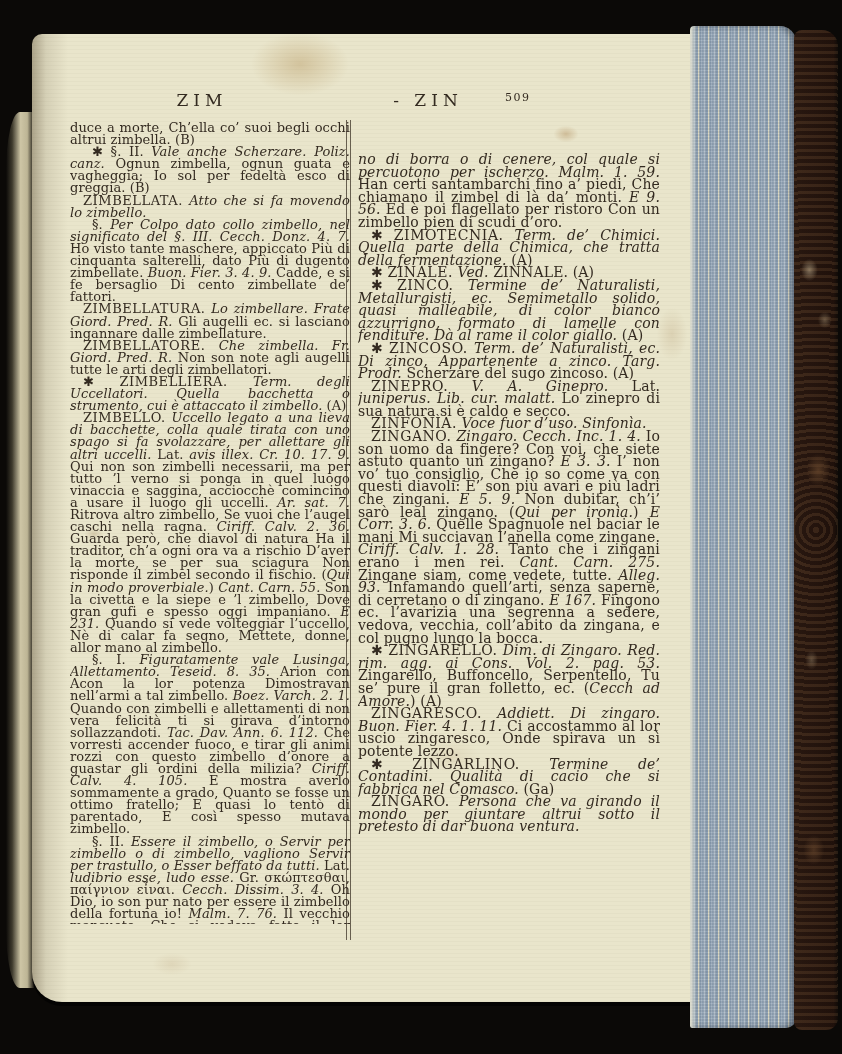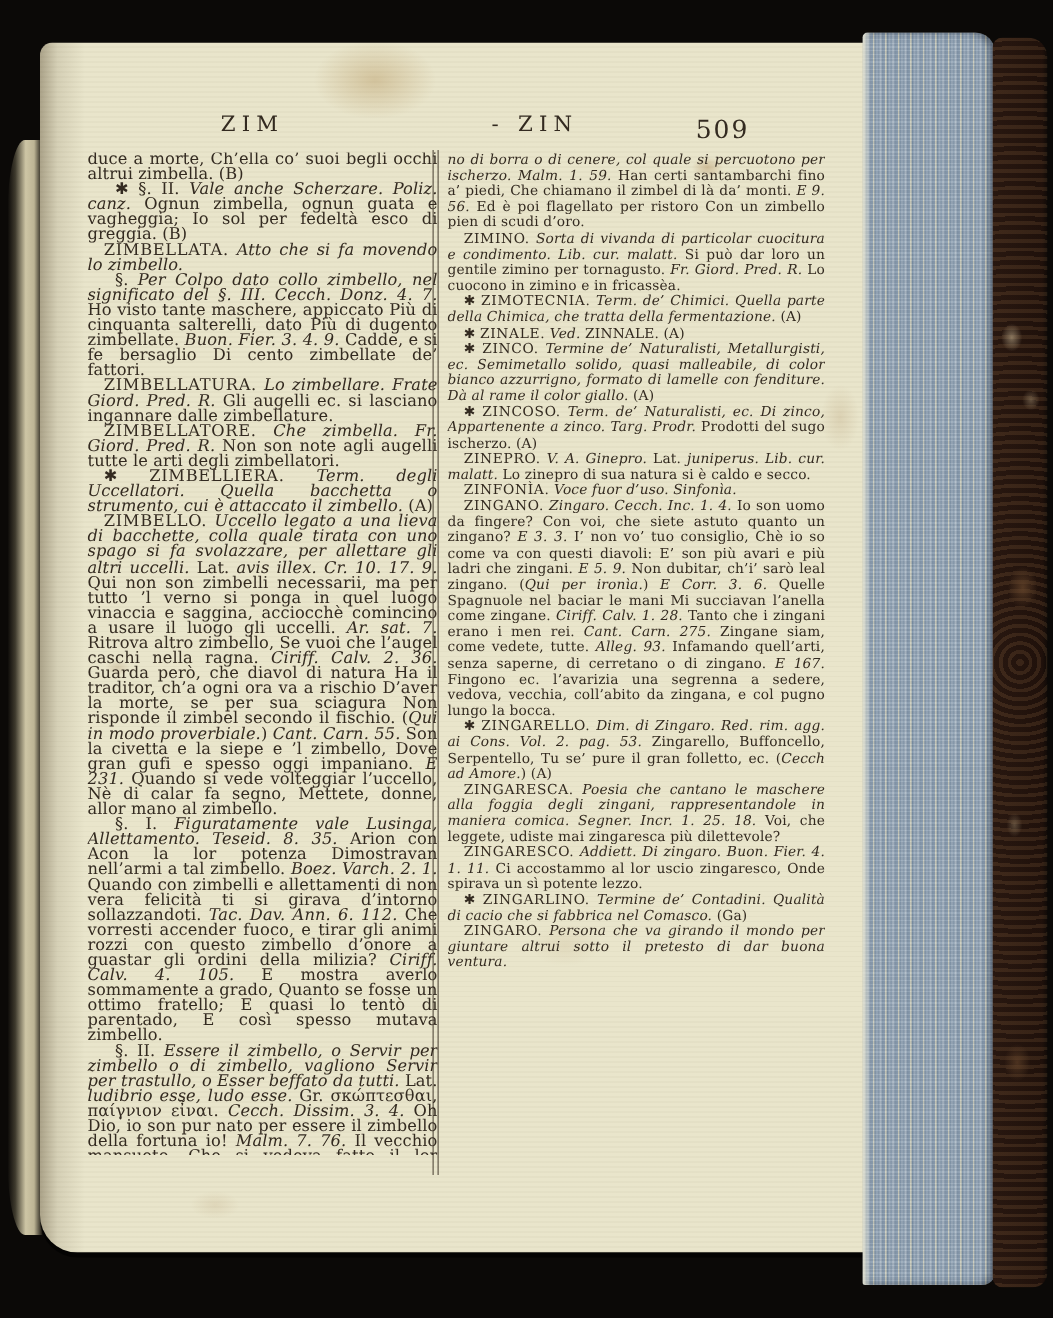--- a/index.html
+++ b/index.html
@@ -27,29 +27,29 @@
       linear-gradient(90deg, rgba(70,55,30,.38) 0px, rgba(70,55,30,.12) 14px, rgba(70,55,30,0) 36px),
       repeating-linear-gradient(0deg, rgba(120,110,80,.045) 0 1px, rgba(0,0,0,0) 1px 4px),
       linear-gradient(0deg, var(--page,#e9e5cb), var(--page,#e9e5cb));
     border-radius:10px 3px 4px 30px;
     box-shadow:0 4px 0 rgba(0,0,0,.6);
     color:var(--ink,#332a20);
   }
   .running-title{position:absolute;top:56px;font-size:17px;letter-spacing:5px;text-align:center;color:var(--ink,#332a20);}
   .rt-left{left:100px;width:140px;}
   .rt-right{left:326px;width:140px;}
-  .page-num{position:absolute;top:57px;left:506px;width:80px;font-size:20px;letter-spacing:1.5px;text-align:center;color:var(--ink,#332a20);}
+  .page-num{position:absolute;top:57px;left:473px;width:80px;font-size:11px;letter-spacing:1.5px;text-align:left;color:var(--ink,#332a20);}
   .divider{
     position:absolute;left:314px;top:86px;height:820px;width:3px;
     border-left:1px solid rgba(52,43,30,.72);
     border-right:1px solid rgba(52,43,30,.72);
   }
   .col{position:absolute;top:88px;text-align:justify;overflow:hidden;}
   .col-left{left:38px;width:280px;height:802px;font-size:13px;line-height:12.1px;letter-spacing:.08px;}
-  .col-right{left:326px;width:302px;height:822px;font-size:11px;line-height:12.6px;letter-spacing:.14px;}
+  .col-right{left:326px;width:302px;height:822px;font-size:14px;line-height:12.6px;letter-spacing:.14px;margin-top:31px;}
   .par{margin:0;padding:0;}
   .indent-none{text-indent:0;}
   .indent-small{text-indent:13px;}
   .indent-big{text-indent:22px;}
   .lemma{letter-spacing:.55px;}
   .it{font-style:italic;}
   .rm,.gr{font-style:normal;}
   
   .fore-edge{
     position:absolute;left:690px;top:26px;width:106px;height:1002px;
@@ -94,30 +94,28 @@
       <p class="par indent-small"><span class="lemma">ZIMBELLATURA.</span><span class="it"> Lo zimbellare. Frate Giord. Pred. R.</span><span class="rm"> Gli augelli ec. si lasciano ingannare dalle zimbellature.</span></p>
       <p class="par indent-small"><span class="lemma">ZIMBELLATORE.</span><span class="it"> Che zimbella. Fr. Giord. Pred. R.</span><span class="rm"> Non son note agli augelli tutte le arti degli zimbellatori.</span></p>
       <p class="par indent-small"><span class="rm">✱ </span><span class="lemma">ZIMBELLIERA.</span><span class="it"> Term. degli Uccellatori. Quella bacchetta o strumento, cui è attaccato il zimbello.</span><span class="rm"> (A)</span></p>
       <p class="par indent-small"><span class="lemma">ZIMBELLO.</span><span class="it"> Uccello legato a una lieva di bacchette, colla quale tirata con uno spago si fa svolazzare, per allettare gli altri uccelli.</span><span class="rm"> Lat. </span><span class="it">avis illex. Cr. 10. 17. 9.</span><span class="rm"> Qui non son zimbelli necessarii, ma per tutto ’l verno si ponga in quel luogo vinaccia e saggina, acciocchè comincino a usare il luogo gli uccelli. </span><span class="it">Ar. sat. 7.</span><span class="rm"> Ritrova altro zimbello, Se vuoi che l’augel caschi nella ragna. </span><span class="it">Ciriff. Calv. 2. 36.</span><span class="rm"> Guarda però, che diavol di natura Ha il traditor, ch’a ogni ora va a rischio D’aver la morte, se per sua sciagura Non risponde il zimbel secondo il fischio. (</span><span class="it">Qui in modo proverbiale.</span><span class="rm">) </span><span class="it">Cant. Carn. 55.</span><span class="rm"> Son la civetta e la siepe e ’l zimbello, Dove gran gufi e spesso oggi impaniano. </span><span class="it">E 231.</span><span class="rm"> Quando si vede volteggiar l’uccello, Nè di calar fa segno, Mettete, donne, allor mano al zimbello.</span></p>
       <p class="par indent-big"><span class="rm">§. I. </span><span class="it">Figuratamente vale Lusinga, Allettamento. Teseid. 8. 35.</span><span class="rm"> Arion con Acon la lor potenza Dimostravan nell’armi a tal zimbello. </span><span class="it">Boez. Varch. 2. 1.</span><span class="rm"> Quando con zimbelli e allettamenti di non vera felicità ti si girava d’intorno sollazzandoti. </span><span class="it">Tac. Dav. Ann. 6. 112.</span><span class="rm"> Che vorresti accender fuoco, e tirar gli animi rozzi con questo zimbello d’onore a guastar gli ordini della milizia? </span><span class="it">Ciriff. Calv. 4. 105.</span><span class="rm"> E mostra averlo sommamente a grado, Quanto se fosse un ottimo fratello; E quasi lo tentò di parentado, E così spesso mutava zimbello.</span></p>
       <p class="par indent-big"><span class="rm">§. II. </span><span class="it">Essere il zimbello, o Servir per zimbello o di zimbello, vagliono Servir per trastullo, o Esser beffato da tutti.</span><span class="rm"> Lat. </span><span class="it">ludibrio esse, ludo esse.</span><span class="rm"> Gr. </span><span class="gr">σκώπτεσθαι, παίγνιον εἶναι.</span><span class="rm"> </span><span class="it">Cecch. Dissim. 3. 4.</span><span class="rm"> Oh Dio, io son pur nato per essere il zimbello della fortuna io! </span><span class="it">Malm. 7. 76.</span><span class="rm"> Il vecchio mansueto, Che si vedeva fatto il lor zimbello, Dàgli pur, rispondea, ch’egli ec. </span><span class="it">E 9. 66.</span><span class="rm"> A tutti quivi serve per zimbello, Senza che mai vi badi, o se n’avveggia.</span></p>
       <p class="par indent-big"><span class="rm">§. III. </span><span class="it">Zimbello dicono anche i fanciulli un sacchettino legato a una cordicella, pie-</span></p>
     </div>
   <div class="col col-right">
       <p class="par indent-none"><span class="it">no di borra o di cenere, col quale si percuotono per ischerzo. Malm. 1. 59.</span><span class="rm"> Han certi santambarchi fino a’ piedi, Che chiamano il zimbel di là da’ monti. </span><span class="it">E 9. 56.</span><span class="rm"> Ed è poi flagellato per ristoro Con un zimbello pien di scudi d’oro.</span></p>
-      <p class="par indent-small"><span class="lemma">ZIMINO.</span><span class="it"> Sorta di vivanda di particolar cuocitura e condimento. Lib. cur. malatt.</span><span class="rm"> Si può dar loro un gentile zimino per tornagusto. </span><span class="it">Fr. Giord. Pred. R.</span><span class="rm"> Lo cuocono in zimino e in fricassèa.</span></p>
       <p class="par indent-small"><span class="rm">✱ </span><span class="lemma">ZIMOTECNIA.</span><span class="it"> Term. de’ Chimici. Quella parte della Chimica, che tratta della fermentazione.</span><span class="rm"> (A)</span></p>
       <p class="par indent-small"><span class="rm">✱ </span><span class="lemma">ZINALE.</span><span class="it"> Ved.</span><span class="rm"> ZINNALE. (A)</span></p>
       <p class="par indent-small"><span class="rm">✱ </span><span class="lemma">ZINCO.</span><span class="it"> Termine de’ Naturalisti, Metallurgisti, ec. Semimetallo solido, quasi malleabile, di color bianco azzurrigno, formato di lamelle con fenditure. Dà al rame il color giallo.</span><span class="rm"> (A)</span></p>
-      <p class="par indent-small"><span class="rm">✱ </span><span class="lemma">ZINCOSO.</span><span class="it"> Term. de’ Naturalisti, ec. Di zinco, Appartenente a zinco. Targ. Prodr.</span><span class="rm"> Prodotti del sugo ischerzo. (A)</span></p>
+      <p class="par indent-small"><span class="rm">✱ </span><span class="lemma">ZINCOSO.</span><span class="it"> Term. de’ Naturalisti, ec. Di zinco, Appartenente a zinco. Targ. Prodr.</span><span class="rm"> Scherzare del sugo zincoso. (A)</span></p>
       <p class="par indent-small"><span class="lemma">ZINEPRO.</span><span class="it"> V. A. Ginepro.</span><span class="rm"> Lat. </span><span class="it">juniperus. Lib. cur. malatt.</span><span class="rm"> Lo zinepro di sua natura si è caldo e secco.</span></p>
       <p class="par indent-small"><span class="lemma">ZINFONÌA.</span><span class="it"> Voce fuor d’uso. Sinfonìa.</span></p>
       <p class="par indent-small"><span class="lemma">ZINGANO.</span><span class="it"> Zingaro. Cecch. Inc. 1. 4.</span><span class="rm"> Io son uomo da fingere? Con voi, che siete astuto quanto un zingano? </span><span class="it">E 3. 3.</span><span class="rm"> I’ non vo’ tuo consiglio, Chè io so come va con questi diavoli: E’ son più avari e più ladri che zingani. </span><span class="it">E 5. 9.</span><span class="rm"> Non dubitar, ch’i’ sarò leal zingano. (</span><span class="it">Qui per ironìa.</span><span class="rm">) </span><span class="it">E Corr. 3. 6.</span><span class="rm"> Quelle Spagnuole nel baciar le mani Mi succiavan l’anella come zingane. </span><span class="it">Ciriff. Calv. 1. 28.</span><span class="rm"> Tanto che i zingani erano i men rei. </span><span class="it">Cant. Carn. 275.</span><span class="rm"> Zingane siam, come vedete, tutte. </span><span class="it">Alleg. 93.</span><span class="rm"> Infamando quell’arti, senza saperne, di cerretano o di zingano. </span><span class="it">E 167.</span><span class="rm"> Fingono ec. l’avarizia una segrenna a sedere, vedova, vecchia, coll’abito da zingana, e col pugno lungo la bocca.</span></p>
       <p class="par indent-small"><span class="rm">✱ </span><span class="lemma">ZINGARELLO.</span><span class="it"> Dim. di Zingaro. Red. rim. agg. ai Cons. Vol. 2. pag. 53.</span><span class="rm"> Zingarello, Buffoncello, Serpentello, Tu se’ pure il gran folletto, ec. (</span><span class="it">Cecch ad Amore.</span><span class="rm">) (A)</span></p>
-      <p class="par indent-small"><span class="lemma">ZINGARESCA.</span><span class="it"> Poesia che cantano le maschere alla foggia degli zingani, rappresentandole in maniera comica. Segner. Incr. 1. 25. 18.</span><span class="rm"> Voi, che leggete, udiste mai zingaresca più dilettevole?</span></p>
       <p class="par indent-small"><span class="lemma">ZINGARESCO.</span><span class="it"> Addiett. Di zingaro. Buon. Fier. 4. 1. 11.</span><span class="rm"> Ci accostammo al lor uscio zingaresco, Onde spirava un sì potente lezzo.</span></p>
       <p class="par indent-small"><span class="rm">✱ </span><span class="lemma">ZINGARLINO.</span><span class="it"> Termine de’ Contadini. Qualità di cacio che si fabbrica nel Comasco.</span><span class="rm"> (Ga)</span></p>
       <p class="par indent-small"><span class="lemma">ZINGARO.</span><span class="it"> Persona che va girando il mondo per giuntare altrui sotto il pretesto di dar buona ventura.</span></p>
     </div>
 </div>
 
 <div class="fore-edge"></div>
 <div class="cover-edge"></div>
 
 </body></html>

